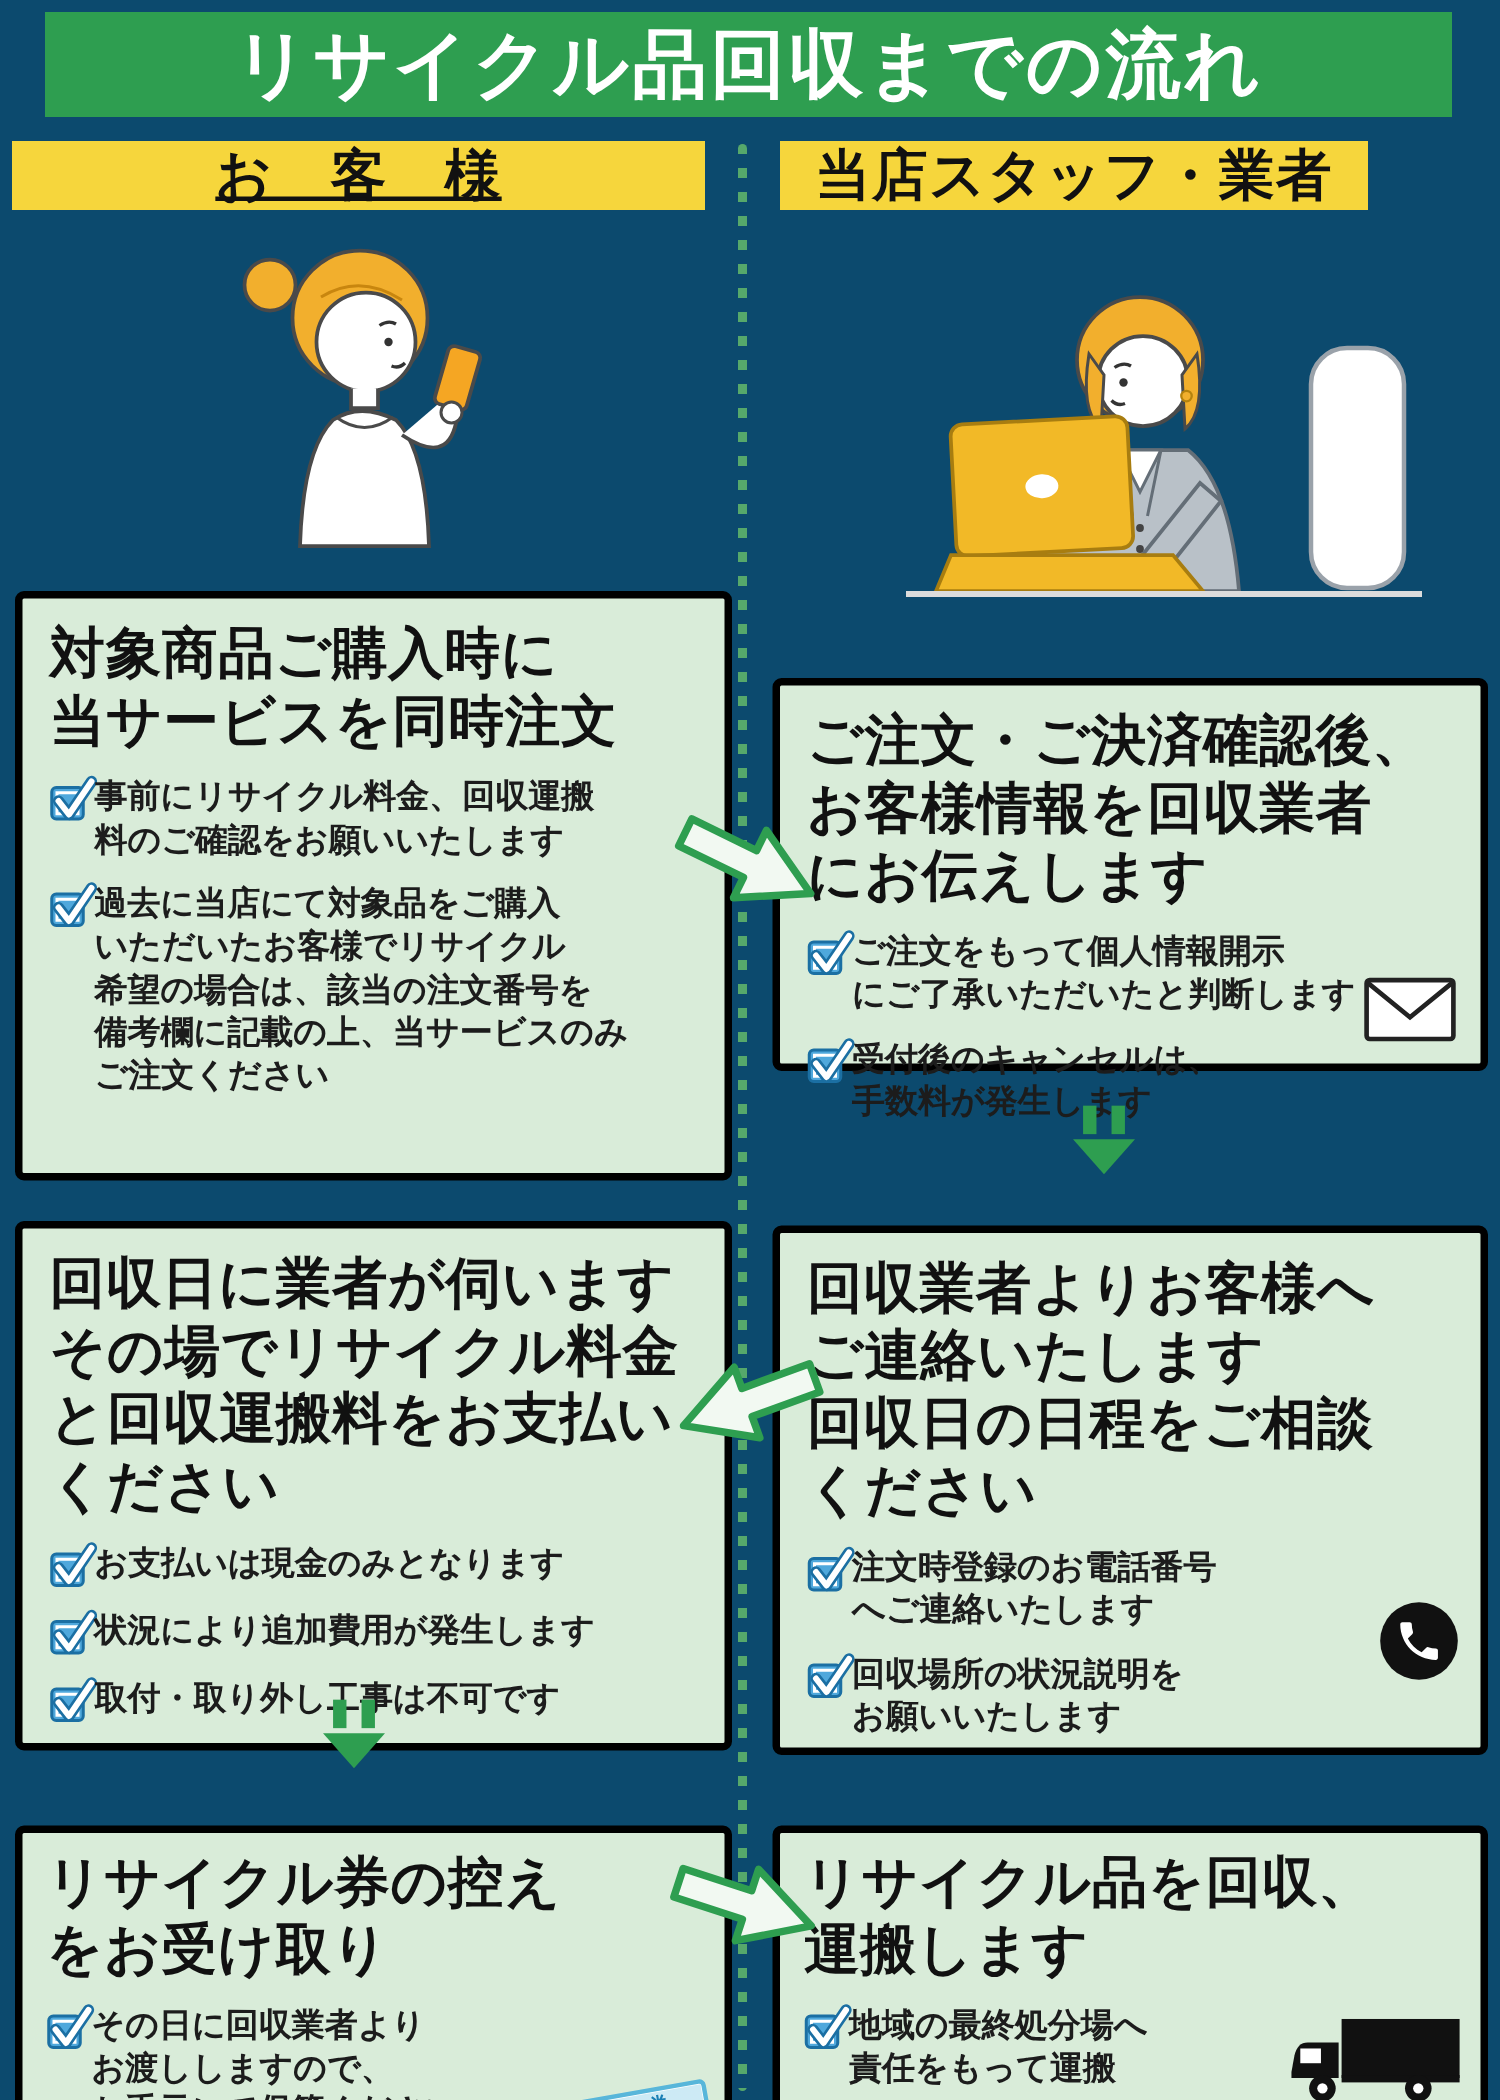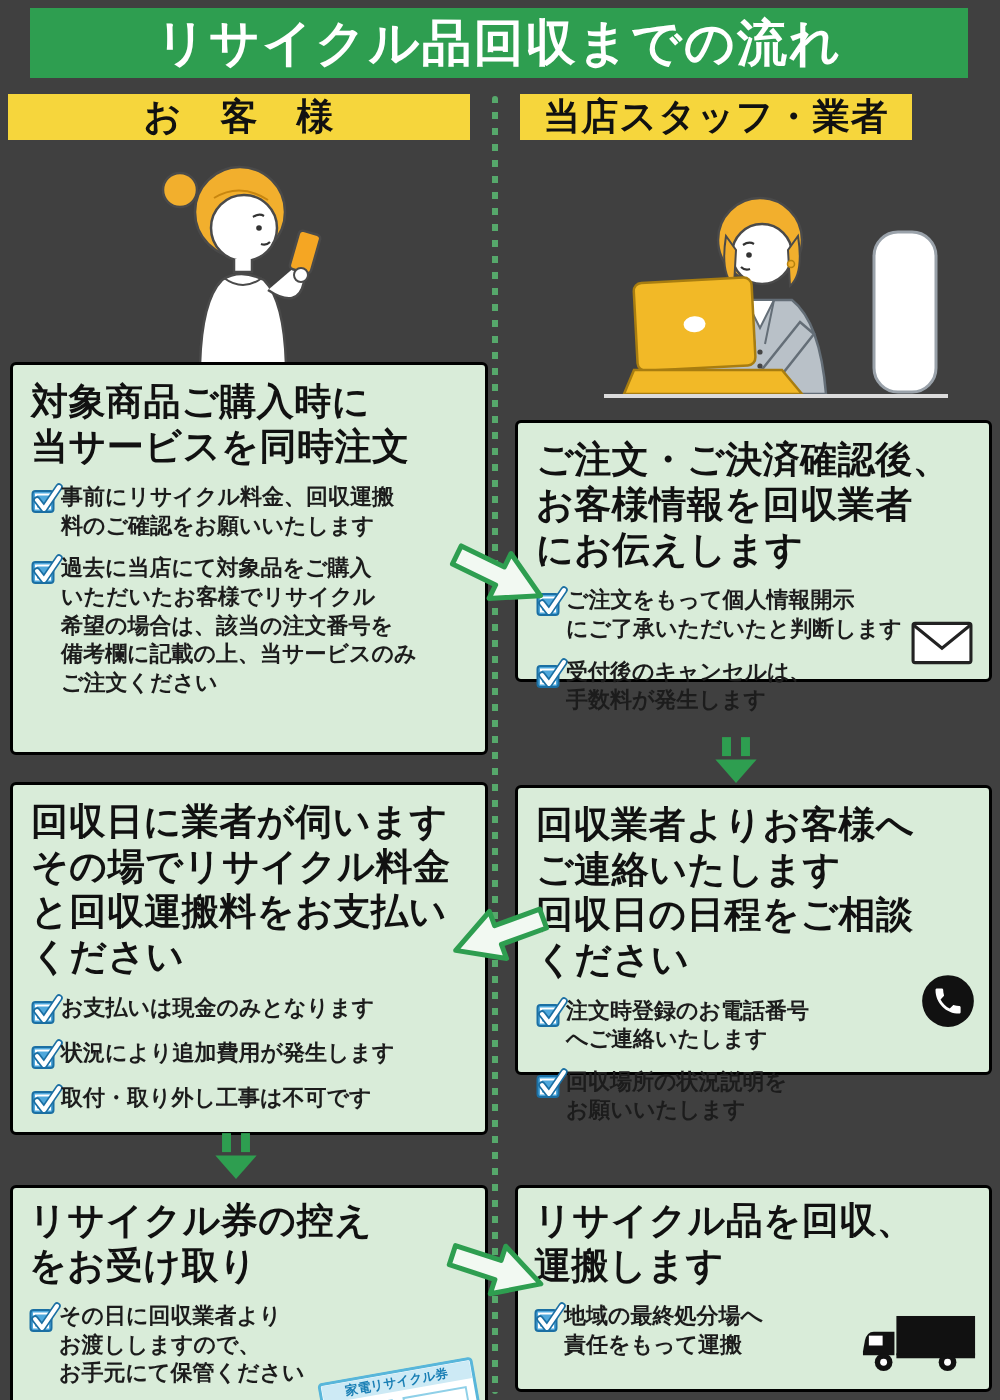--- a/index.html
+++ b/index.html
@@ -1,53 +1,54 @@
 <!DOCTYPE html>
 <html><head>
 <meta charset="utf-8">
 <style>
   * { margin:0; padding:0; box-sizing:border-box; }
   html,body { background:#fff; }
   body {
     width:1000px; height:1400px;
     font-family:"Liberation Sans","DejaVu Sans",sans-serif;
   }
-  .stage { position:relative; width:1000px; height:1400px; background:#404040; overflow:hidden; }
+  .stage { position:relative; width:1000px; height:1400px; background:#0c4a6e; overflow:hidden; }
 
   .banner {
     position:absolute; left:30px; top:8px; width:938px; height:70px;
     background:#2e9e50; color:#fff;
     display:flex; align-items:center; justify-content:center;
     font-size:50px; font-weight:bold; letter-spacing:2px;
   }
 
   .colhead {
     position:absolute; top:94px; height:46px; background:#f6d63c; color:#111;
     display:flex; align-items:center; justify-content:center;
     font-size:37px; font-weight:bold; letter-spacing:1px;
   }
-  #head-customer { left:8px; width:462px; }
+  #head-customer { left:8px; width:462px;text-decoration:underline; }
   #head-staff    { left:520px; width:392px; }
 
   .divider {
     position:absolute; left:492px; top:96px; width:6px; height:1298px;
     background:repeating-linear-gradient(to bottom,#56a86b 0 7px,transparent 7px 16px);
     border-radius:3px;
   }
 
   .box {
     position:absolute; background:#d9ecd9;
-    border:3px solid #000000; border-radius:6px;
+    border:5px solid #000000; border-radius:6px;
     padding:14px 18px;
+    margin-top:32px;
   }
   #box-c1 { left:10px;  top:362px;  width:478px; height:393px; }
   #box-c2 { left:10px;  top:782px;  width:478px; height:353px; }
   #box-c3 { left:10px;  top:1185px; width:478px; height:268px; padding:10px 16px; }
   #box-s1 { left:515px; top:420px;  width:477px; height:262px; }
-  #box-s2 { left:515px; top:785px;  width:477px; height:290px; }
+  #box-s2 { left:515px; top:785px;  width:477px; height:353px; }
   #box-s3 { left:515px; top:1185px; width:477px; height:207px; padding:10px 16px; }
 
   .box-title {
     font-size:37px; font-weight:bold; color:#111;
     line-height:1.22; white-space:pre-line; letter-spacing:0.5px;
   }
   .check-item { display:flex; gap:0; margin-top:14px; align-items:flex-start; }
   .cb { flex:0 0 30px; width:30px; height:30px; margin-top:1px; overflow:visible; }
   .ct {
     font-size:22px; font-weight:bold; color:#1c1c1c;

